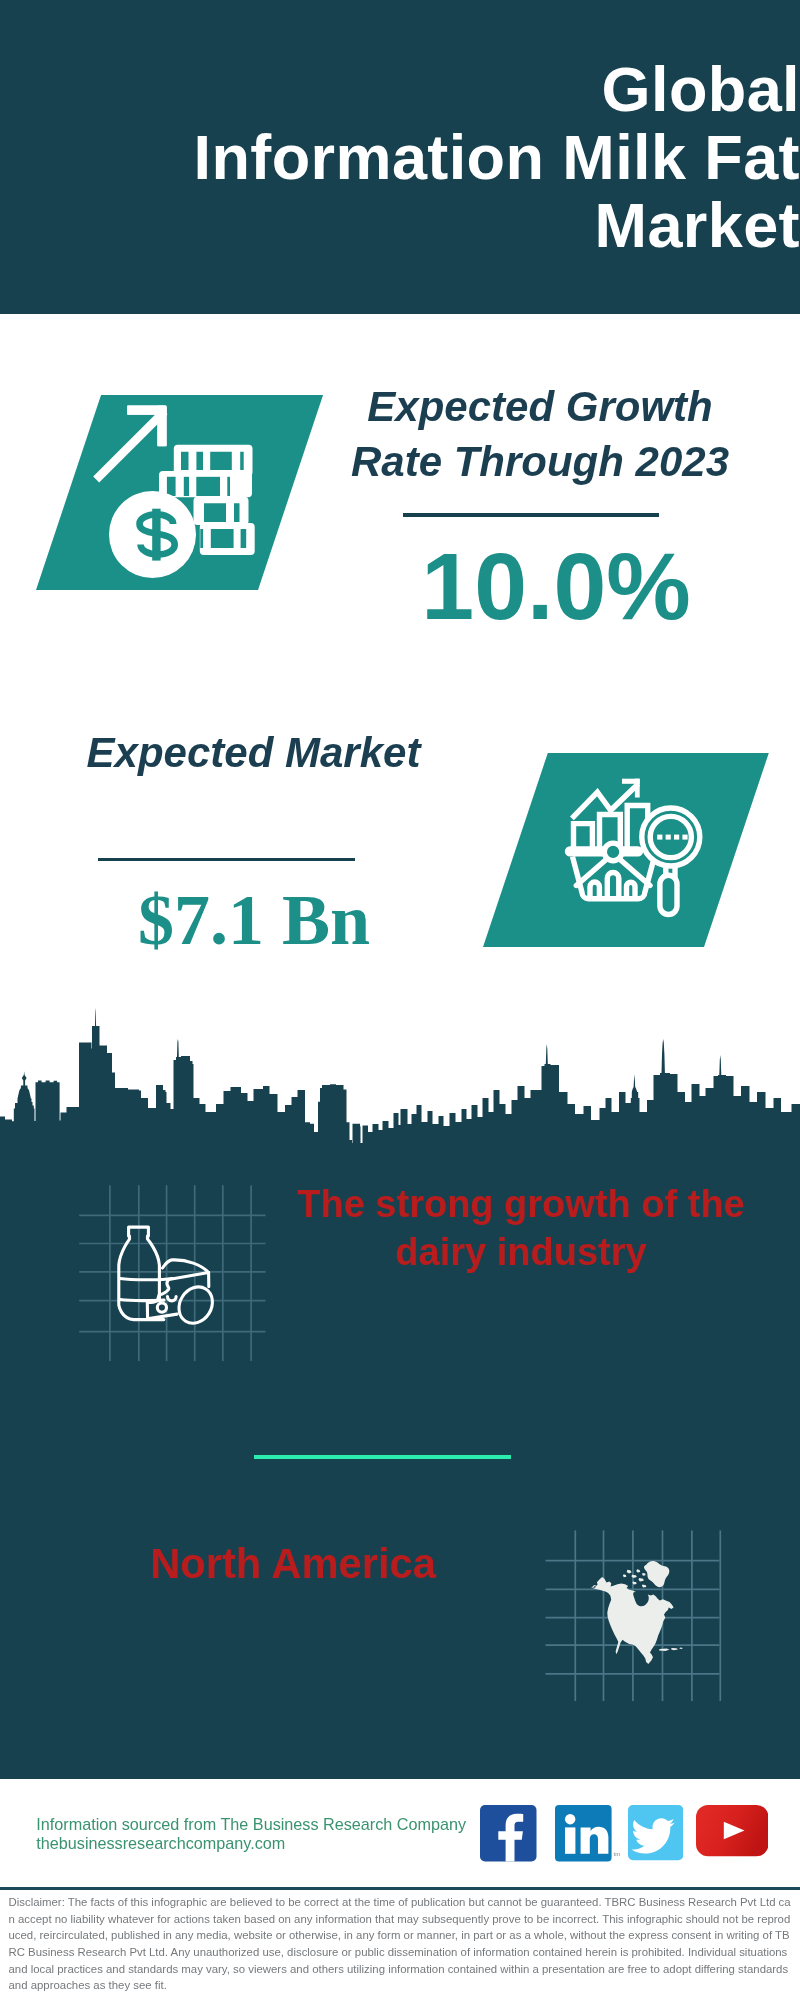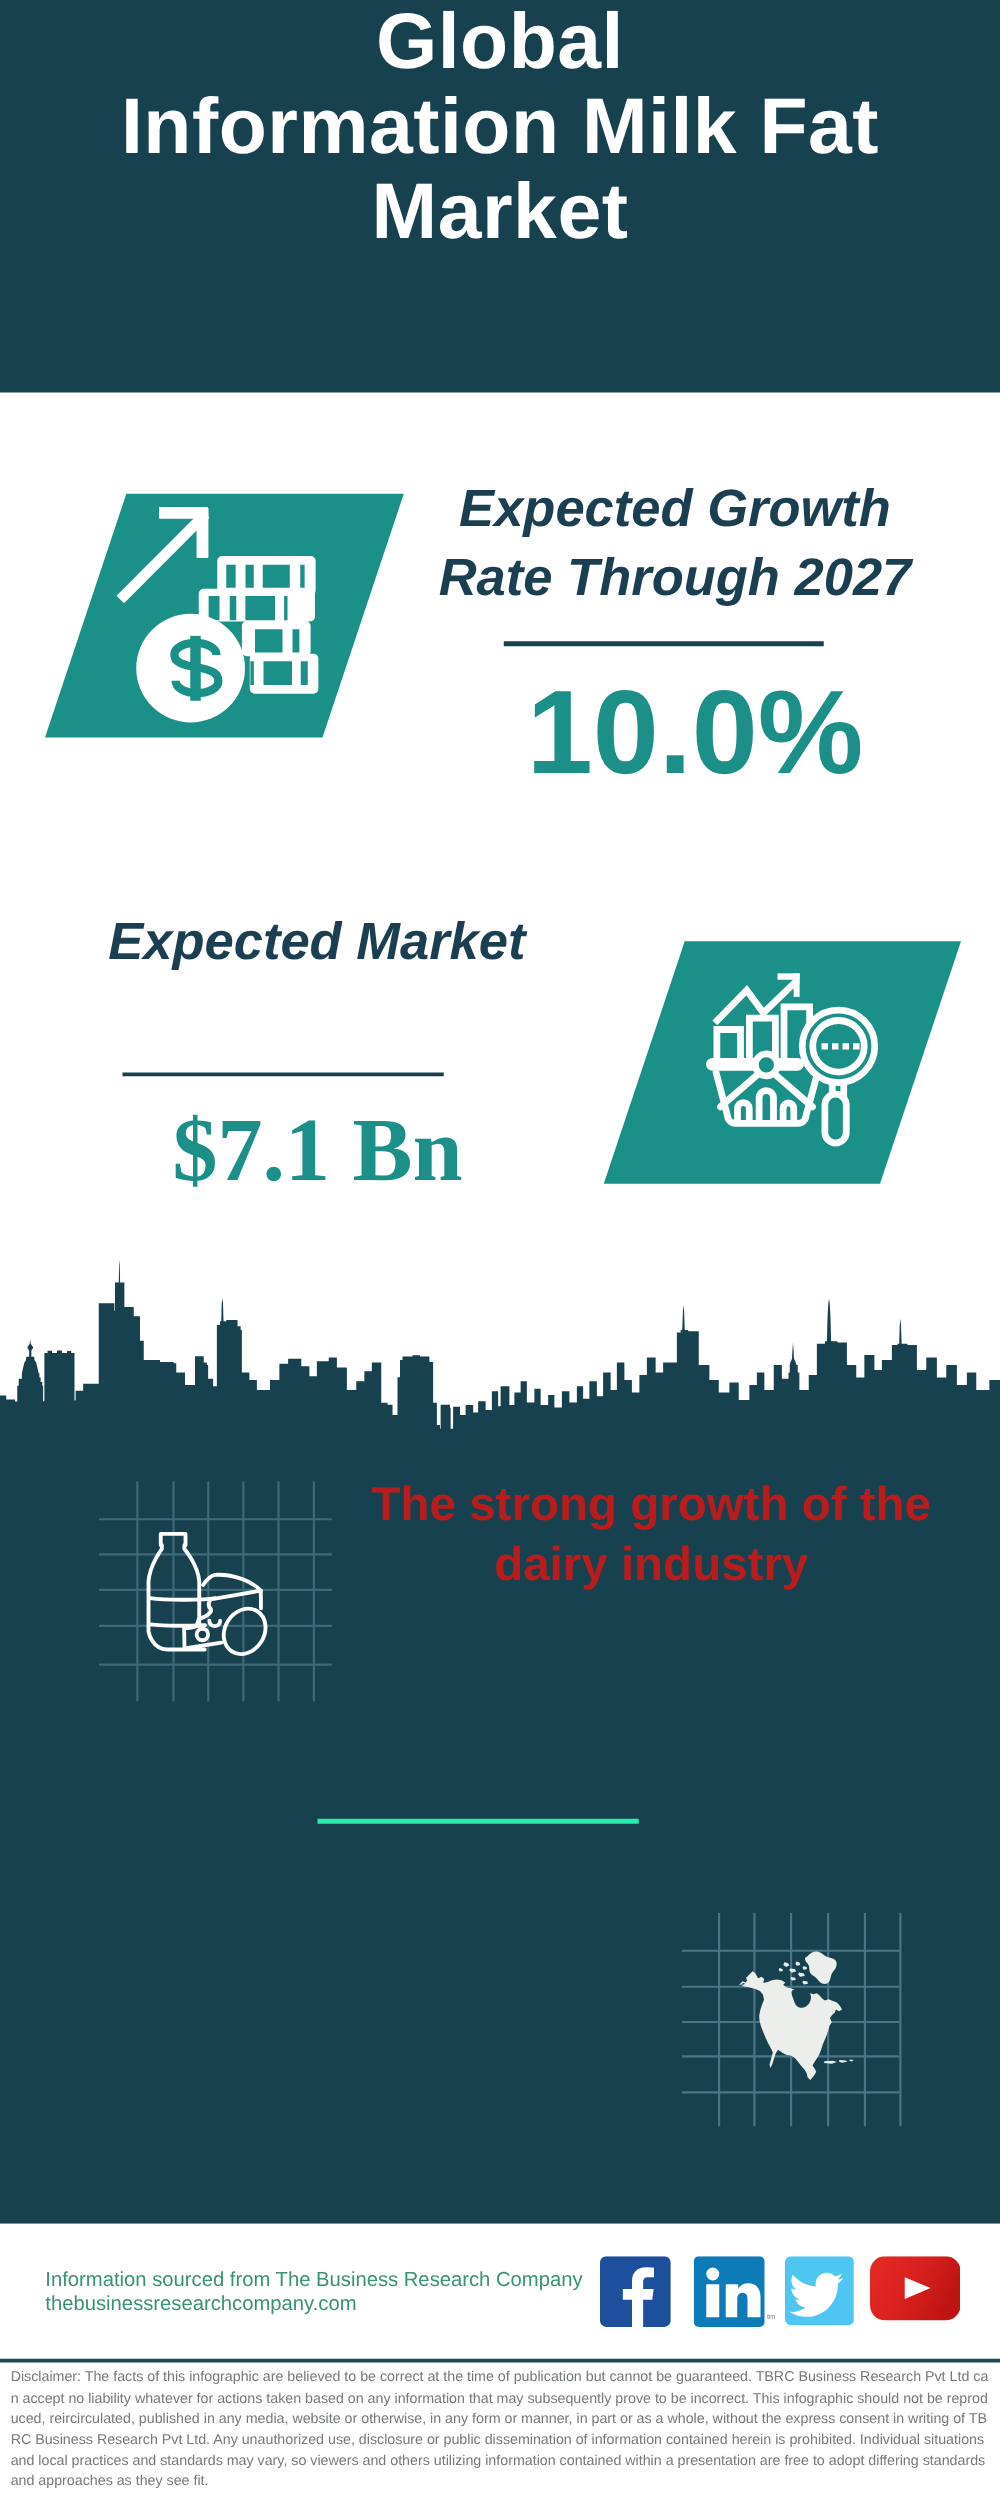--- a/index.html
+++ b/index.html
@@ -3,22 +3,22 @@
 <meta charset="utf-8">
 <style>
   html,body{margin:0;padding:0;}
   body{width:800px;height:2000px;background:#ffffff;
        font-family:"Liberation Sans",sans-serif;overflow:hidden;
        -webkit-font-smoothing:antialiased;}
   .page{position:relative;width:800px;height:2000px;background:#fff;}
 
   
   .header{position:absolute;left:0;top:0;width:800px;height:314px;background:#17414f;}
-  .header-title{position:absolute;left:0;top:0;width:800px;text-align:center;color:#ffffff;
-    font-size:63px;font-weight:bold;line-height:67.8px;letter-spacing:0.4px;}
+  .header-title{position:absolute;left:0;top:0;width:800px;text-align:right;color:#ffffff;
+    font-size:63px;font-weight:bold;line-height:67.8px;padding-top:56px;letter-spacing:0.4px;}
   .header-title div{white-space:nowrap;}
 
   
   .stat-label{color:#1b3f51;font-weight:bold;line-height:1.18;font-style:italic;}
   .stat-rule{background:#17414f;}
   .stat-value{color:#1b8f88;font-weight:bold;}
 
   .s1-text{position:absolute;left:340px;top:379px;width:400px;text-align:center;}
   .s1-label{font-size:42px;line-height:55px;}
   .s1-rule{position:absolute;left:62.75px;top:133.75px;width:255.75px;height:3.75px;}
@@ -109,21 +109,21 @@
     </g>
     <g fill="#1b9088">
       <rect x="72.2" y="113.7" width="8.4" height="51.9"></rect>
       <path fill="none" stroke="#1b9088" stroke-width="6.6" stroke-linecap="butt" d="M93.2 128.9 c0-5.4-7.7-9.5-16.8-9.5 -9.1 0-16.9 3.8-16.9 9.3 0 5.8 5.3 8.0 17.7 10.1
                12.7 2.1 17.5 5.0 17.5 10.9 0 5.6-7.5 9.9-16.9 9.9 -9.6 0-17.3-4.3-17.3-10.0"></path>
     </g>
   </svg>
   <div class="s1-text">
     <div class="stat-label s1-label">
       <div>Expected Growth</div>
-      <div>Rate Through 2027</div>
+      <div>Rate Through 2023</div>
     </div>
     <div class="stat-rule s1-rule"></div>
     <div class="stat-value s1-value">10.0%</div>
   </div>
 
   <div class="par par2"></div>
   <svg class="icon-abs" style="left:560px;top:775px;width:150px;height:145px" viewBox="0 0 150 145">
     <g fill="none" stroke="#ffffff" stroke-width="5.4" stroke-linejoin="miter" stroke-linecap="butt">
 
       <polyline points="11.9,43.3 37.4,17.2 50.7,35.3 78.3,8.7"></polyline>
@@ -260,20 +260,21 @@
     </g>
     <g fill="#eceeec">
 
       <path d="M114.5 124.0 l7.0-0.4 3.0 1.0 -4.0 1.4 -6.4-0.6 z"></path>
       <path d="M126.5 123.0 l5.0 0.3 1.4 1.1 -4.4 0.8 -2.4-1.0 z"></path>
       <path d="M135.0 122.5 l3.0 0.4 -1.6 1.2 -2.0-0.6 z"></path>
     </g>
   </svg>
 
   <div class="d2-text">
+    <div class="d-green d2-green">North America</div>
   </div>
 
   <div class="footer"></div>
   <div class="src-text">
     <div>Information sourced from The Business Research Company</div>
     <div>thebusinessresearchcompany.com</div>
   </div>
 
   <div class="social">
     <a class="s-fb">

